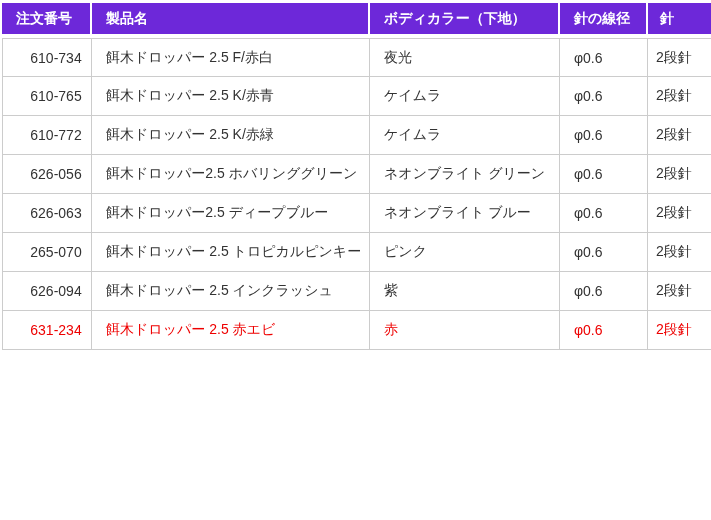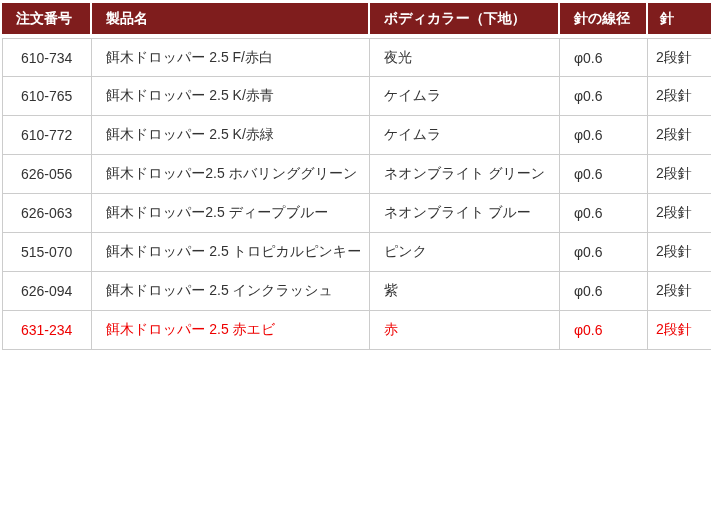--- a/index.html
+++ b/index.html
@@ -21,21 +21,21 @@
     margin: 3px 0 0 2px;
     font-size: 14px;
     color: #333333;
   }
   col.c1 { width: 90px; }
   col.c2 { width: 278px; }
   col.c3 { width: 190px; }
   col.c4 { width: 88px; }
   col.c5 { width: 63px; }
   thead th {
-    background: #7f1d1d;
+    background: #6d28d9;
     color: #ffffff;
     font-weight: bold;
     text-align: left;
     height: 35px;
     padding: 0 0 0 14px;
     border-right: 2px solid #ffffff;
     border-bottom: 4px solid #ffffff;
     vertical-align: middle;
     white-space: nowrap;
     overflow: hidden;
@@ -46,21 +46,21 @@
     height: 39px;
     padding: 0 0 0 14px;
     border-right: 1px solid #cccccc;
     border-bottom: 1px solid #cccccc;
     vertical-align: middle;
     white-space: nowrap;
     overflow: hidden;
     background: #ffffff;
   }
   tbody tr:first-child td { border-top: 1px solid #cccccc; }
-  tbody td:first-child { border-left: 1px solid #cccccc; padding-left: 18px; }
+  tbody td:first-child { border-left: 1px solid #cccccc; text-align: center; padding-left: 18px; }
   tbody td:last-child { border-right: none; padding-left: 8px; }
   thead th:last-child { padding-left: 12px; }
   tbody tr.highlight td { color: #ee0000; }
 </style>
 </head>
 <body>
 
 <div class="page">
   <table class="spec-table">
     <colgroup>
@@ -109,21 +109,21 @@
     <td>2段針</td>
   </tr>
         <tr>
     <td>626-063</td>
     <td>餌木ドロッパー2.5 ディープブルー</td>
     <td>ネオンブライト ブルー</td>
     <td>φ0.6</td>
     <td>2段針</td>
   </tr>
         <tr>
-    <td>515-070</td>
+    <td>265-070</td>
     <td>餌木ドロッパー 2.5 トロピカルピンキー</td>
     <td>ピンク</td>
     <td>φ0.6</td>
     <td>2段針</td>
   </tr>
         <tr>
     <td>626-094</td>
     <td>餌木ドロッパー 2.5 インクラッシュ</td>
     <td>紫</td>
     <td>φ0.6</td>

